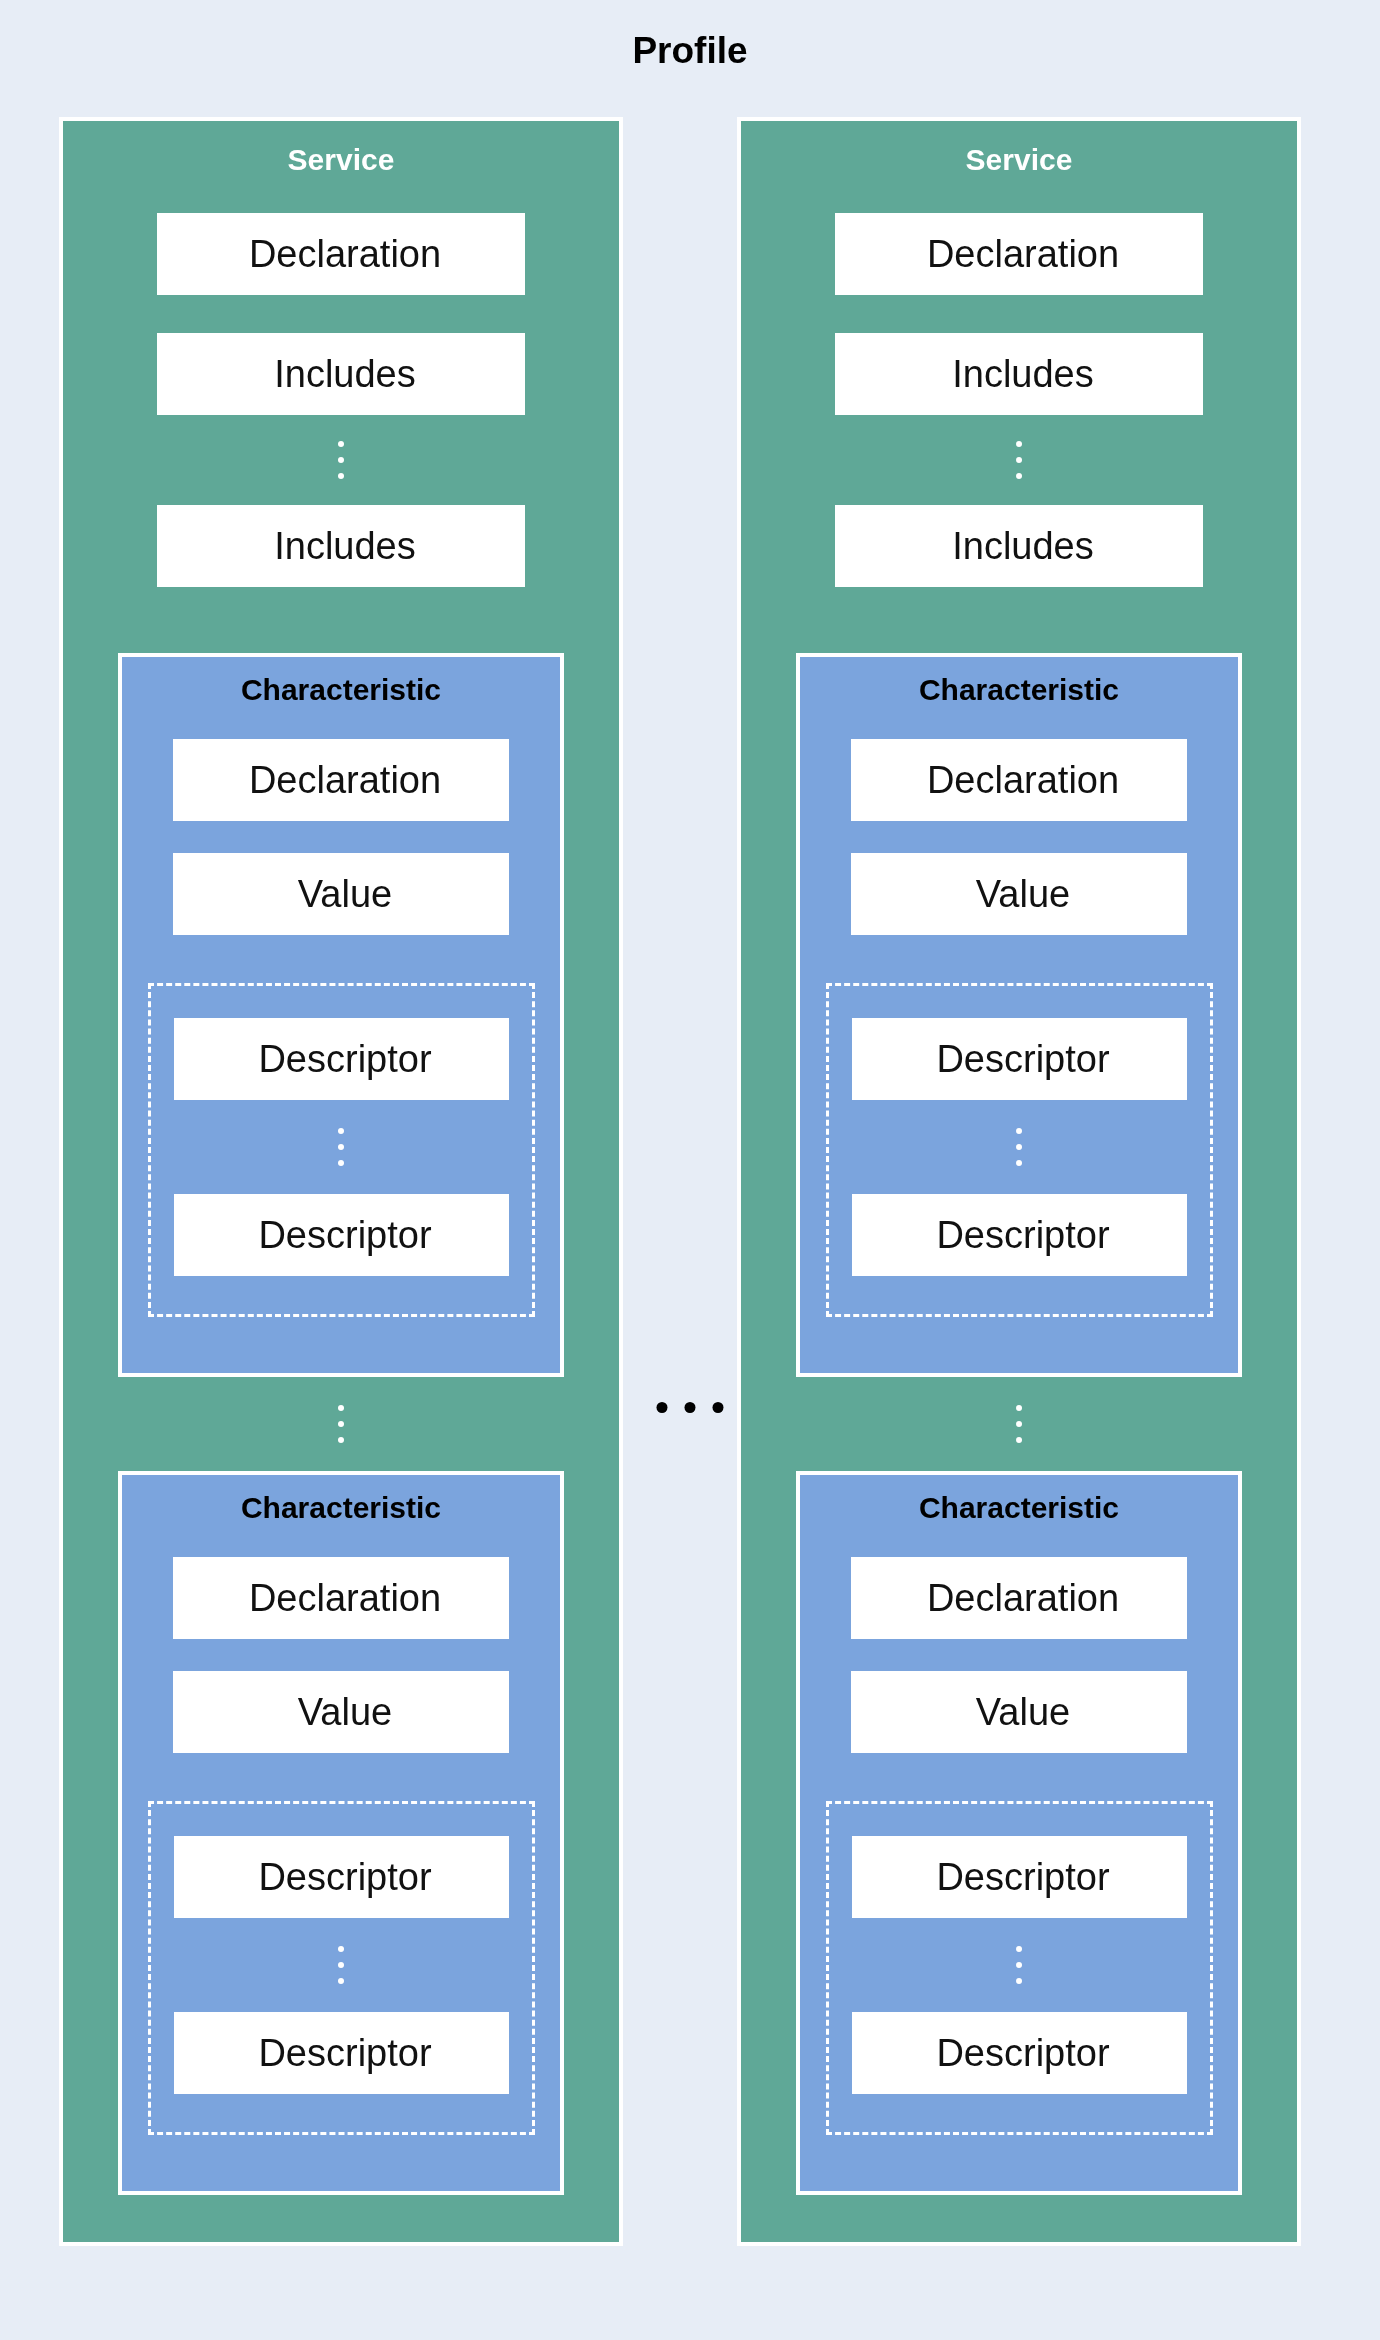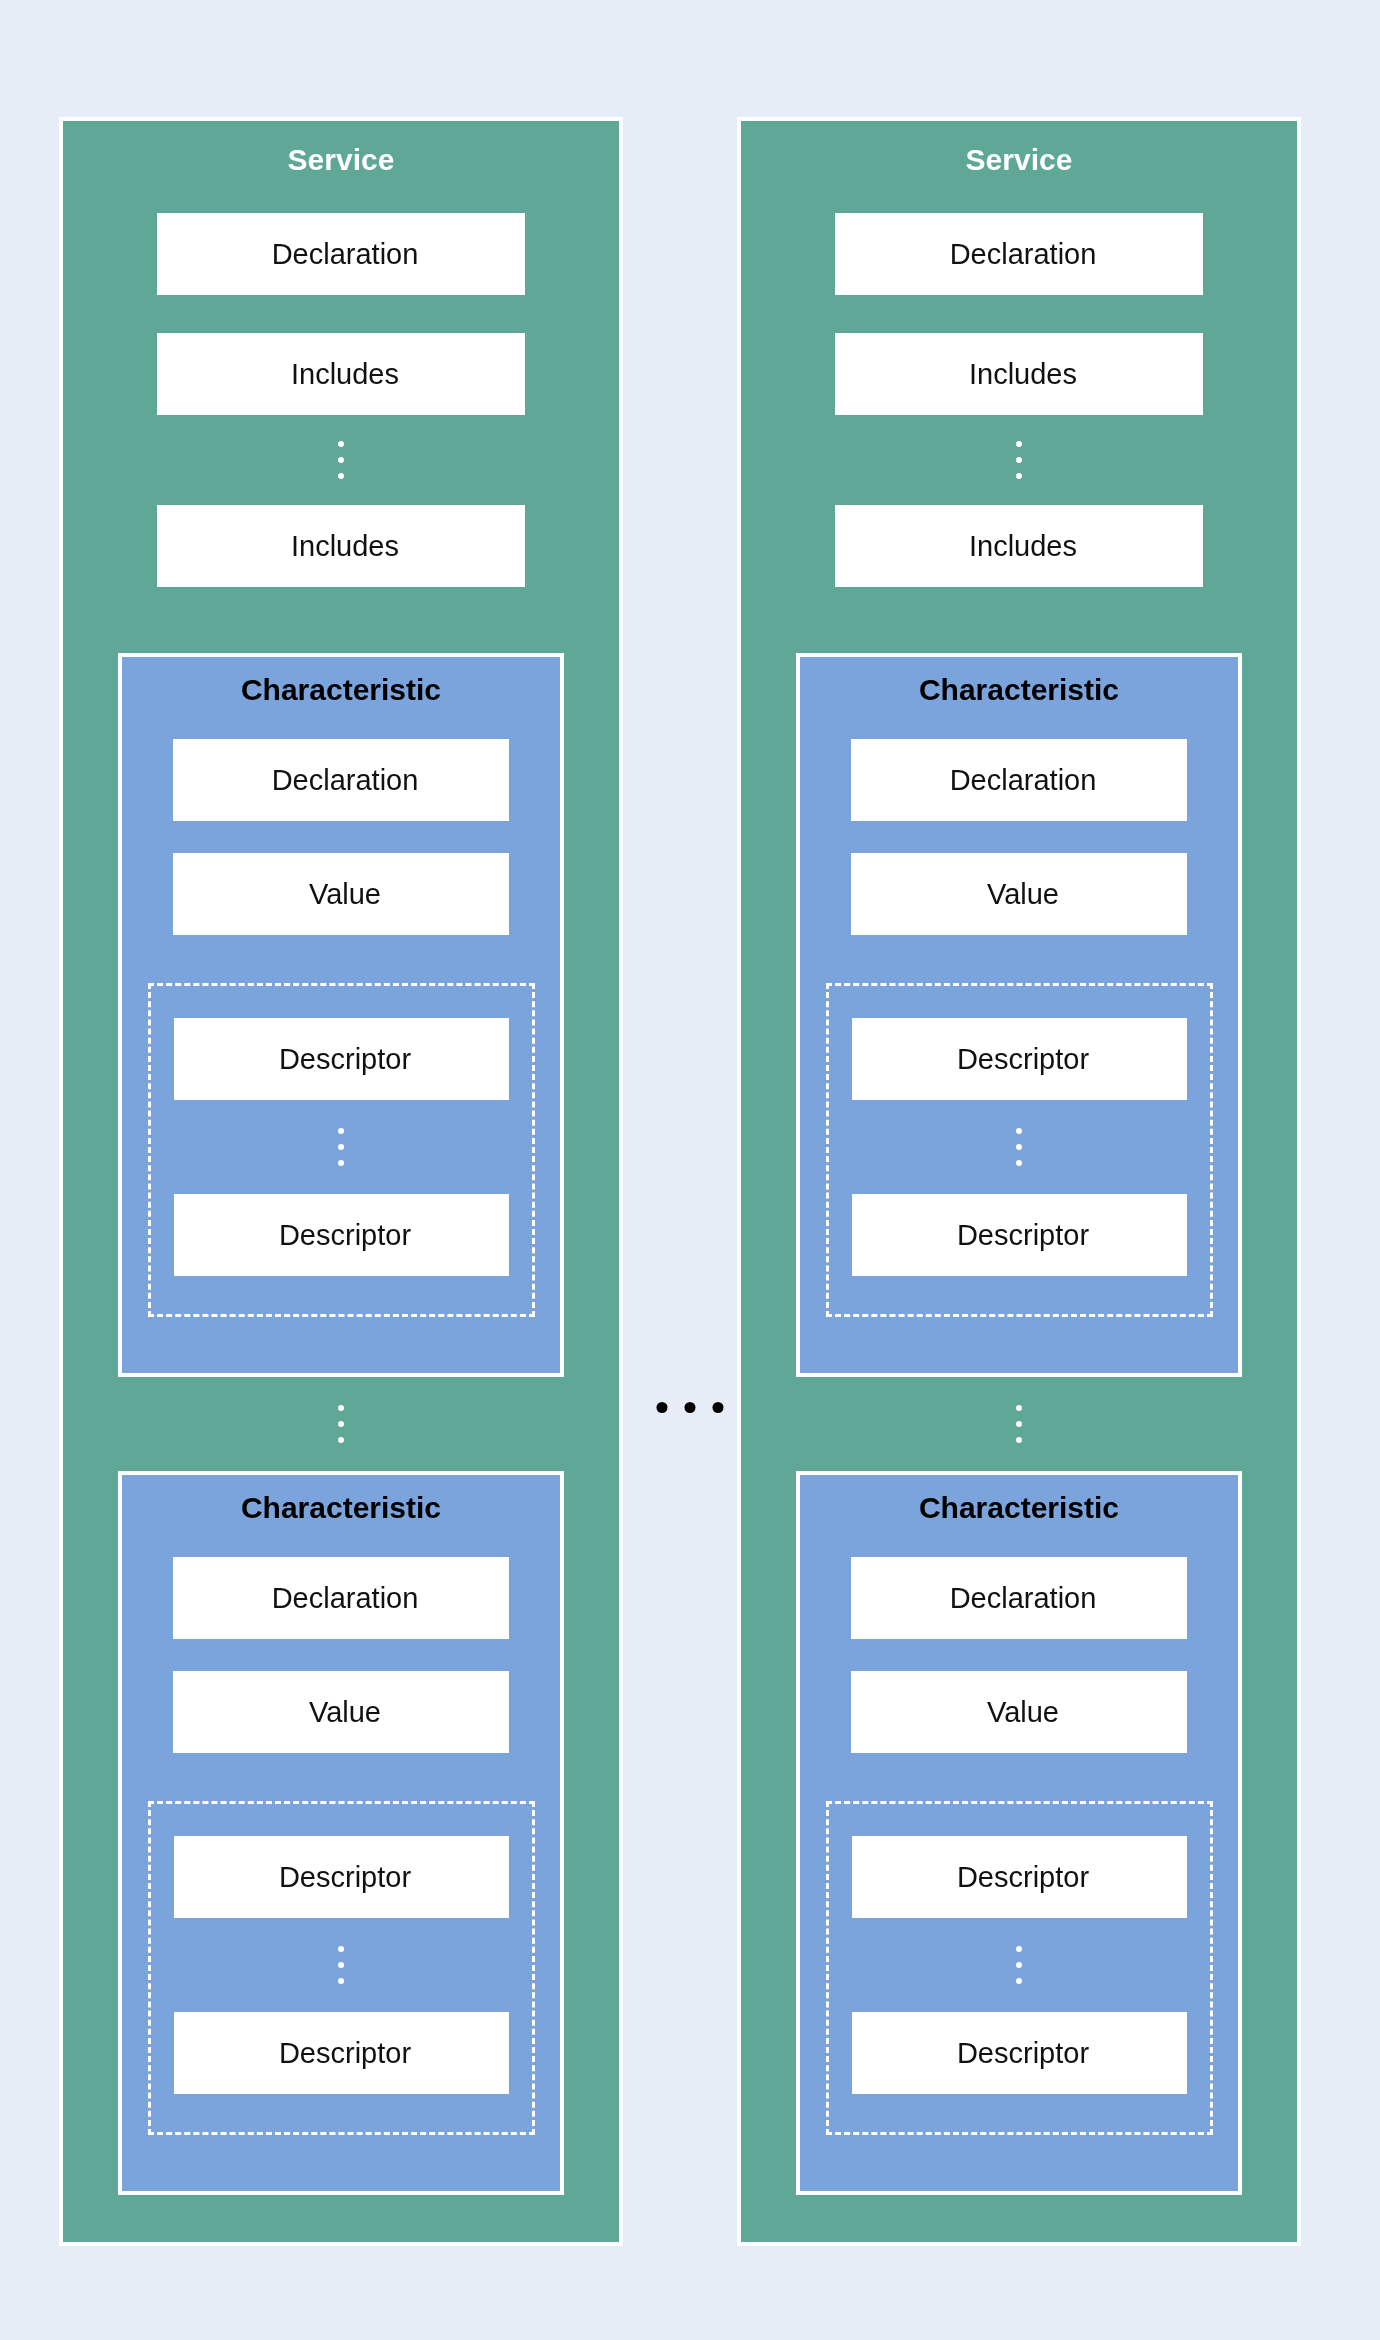--- a/index.html
+++ b/index.html
@@ -29,21 +29,21 @@
   .service{
     width:564px;height:2129px;
     background:var(--service-green,#5FA897);
     border:4px solid var(--box-white,#fff);
     display:flex;flex-direction:column;align-items:center;
   }
   .service-title{margin-top:22px;font-size:30px;font-weight:bold;color:#fff;}
   .box{
     background:var(--box-white,#fff);
     display:flex;align-items:center;justify-content:center;
-    font-size:29px;color:var(--text-dark,#111);padding-left:8px;
+    font-size:38px;color:var(--text-dark,#111);padding-left:8px;
   }
   .sbox{width:368px;height:82px;}
   .sbox.decl{margin-top:36px;}
   .sbox.inc1{margin-top:38px;}
   .vdots{display:flex;flex-direction:column;align-items:center;gap:10px;margin:26px 0;}
   .vdots .dot{width:6px;height:6px;border-radius:50%;background:#fff;}
   .char{
     width:446px;
     background:var(--characteristic-blue,#7BA4DD);
     border:4px solid var(--box-white,#fff);
@@ -66,20 +66,21 @@
     position:absolute;top:1402px;left:50%;transform:translateX(-50%);
     display:flex;gap:17px;
   }
   .hdots .dot{width:11px;height:11px;border-radius:50%;background:#000;}
 </style>
 </head>
 <body>
 
 <div class="page">
 
+  <h1 class="page-title">Profile</h1>
 
   <div class="services">
 
     <section class="service">
       <h2 class="service-title">Service</h2>
       <div class="box sbox decl">Declaration</div>
       <div class="box sbox inc1">Includes</div>
       <div class="vdots">
         <span class="dot"></span>
         <span class="dot"></span>

